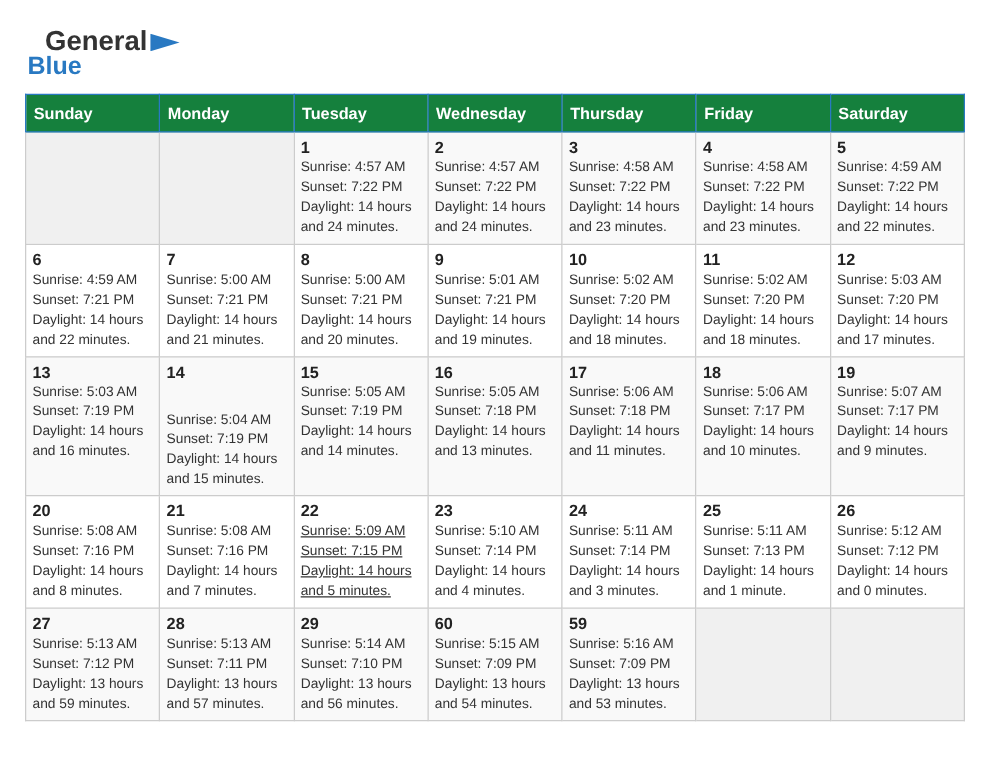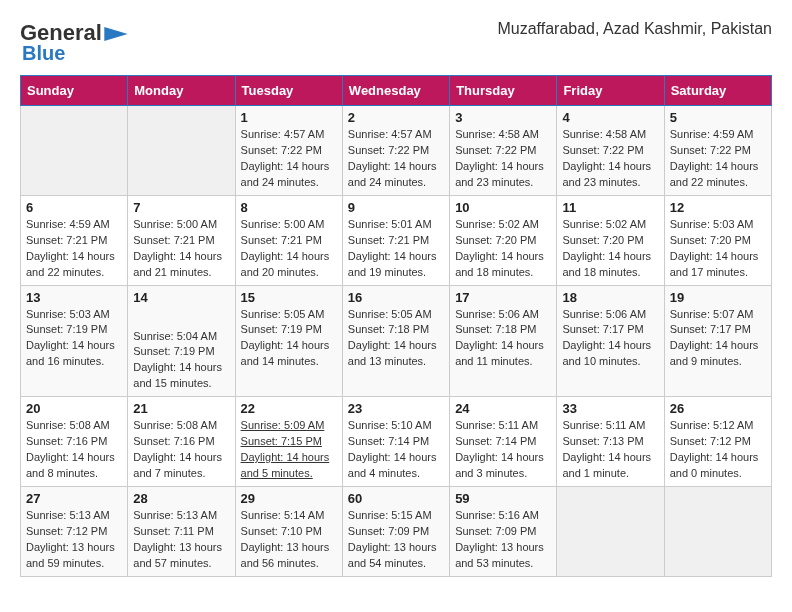--- a/index.html
+++ b/index.html
@@ -22,20 +22,21 @@
       align-items: flex-start;
     }
     .logo-arrow {
       width: 24px;
       height: 14px;
       margin-left: 2px;
     }
     .logo-row {
       display: flex;
       align-items: center;
+      margin-left: 16px;
     }
     .title-section {
       text-align: right;
     }
     .month-title {
       font-size: 42px;
       font-weight: bold;
       color: #333;
       line-height: 1.1;
     }
@@ -43,21 +44,21 @@
       font-size: 16px;
       color: #333;
       font-weight: normal;
     }
     table {
       width: 100%;
       border-collapse: collapse;
       table-layout: fixed;
     }
     thead th {
-      background-color: #be185d;
+      background-color: #15803d;
       color: #fff;
       font-size: 13px;
       font-weight: bold;
       padding: 7px 6px;
       text-align: left;
       border: 1px solid #2979c2;
     }
     tbody td {
       border: 1px solid #ccc;
       vertical-align: top;
@@ -94,21 +95,20 @@
       </span>
       <svg class="logo-arrow" viewBox="0 0 30 18" style="margin-left:2px;margin-top:2px;">
         <polygon points="0,18 30,9 0,0" fill="#2979c2"></polygon>
       </svg>
     </div>
     <div style="margin-top:-4px;margin-left:2px;">
       <span style="font-size:20px;font-weight:bold;color:#2979c2;">Blue</span>
     </div>
   </div>
   <div class="title-section">
-    <div class="location-title">Muzaffarabad, Azad Kashmir, Pakistan</div>
   </div>
 </div>
 
 <table>
   <thead>
     <tr>
     <th>Sunday</th>
         <th>Monday</th>
         <th>Tuesday</th>
         <th>Wednesday</th>
@@ -289,21 +289,21 @@
 and 4 minutes.</div>
         </td>
         <td>
           <span class="day-number">24</span>
           <div class="cell-content" style="white-space: pre-line;">Sunrise: 5:11 AM
 Sunset: 7:14 PM
 Daylight: 14 hours
 and 3 minutes.</div>
         </td>
         <td>
-          <span class="day-number">33</span>
+          <span class="day-number">25</span>
           <div class="cell-content" style="white-space: pre-line;">Sunrise: 5:11 AM
 Sunset: 7:13 PM
 Daylight: 14 hours
 and 1 minute.</div>
         </td>
         <td>
           <span class="day-number">26</span>
           <div class="cell-content" style="white-space: pre-line;">Sunrise: 5:12 AM
 Sunset: 7:12 PM
 Daylight: 14 hours

